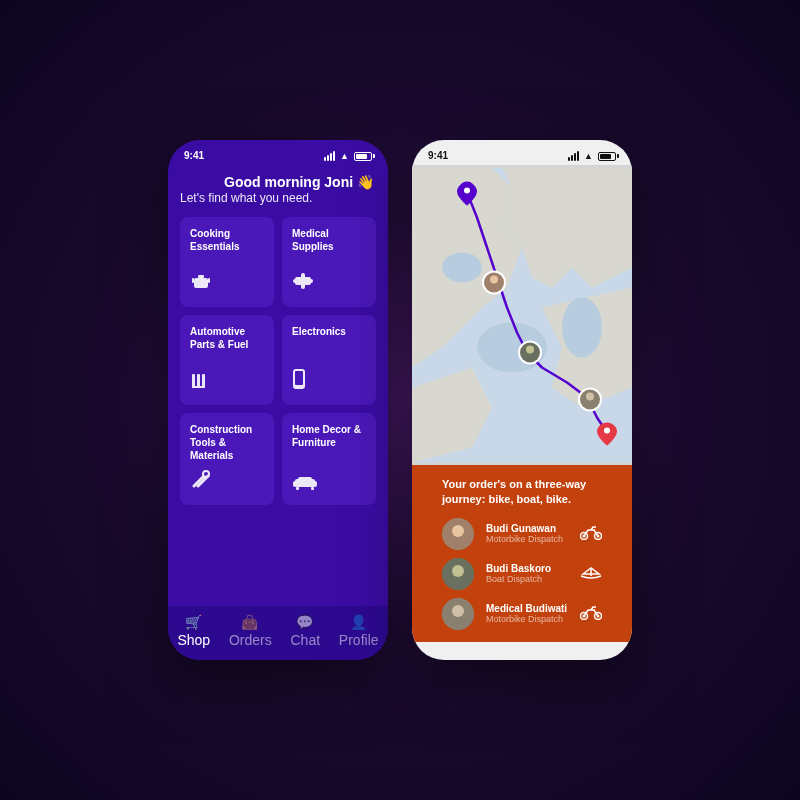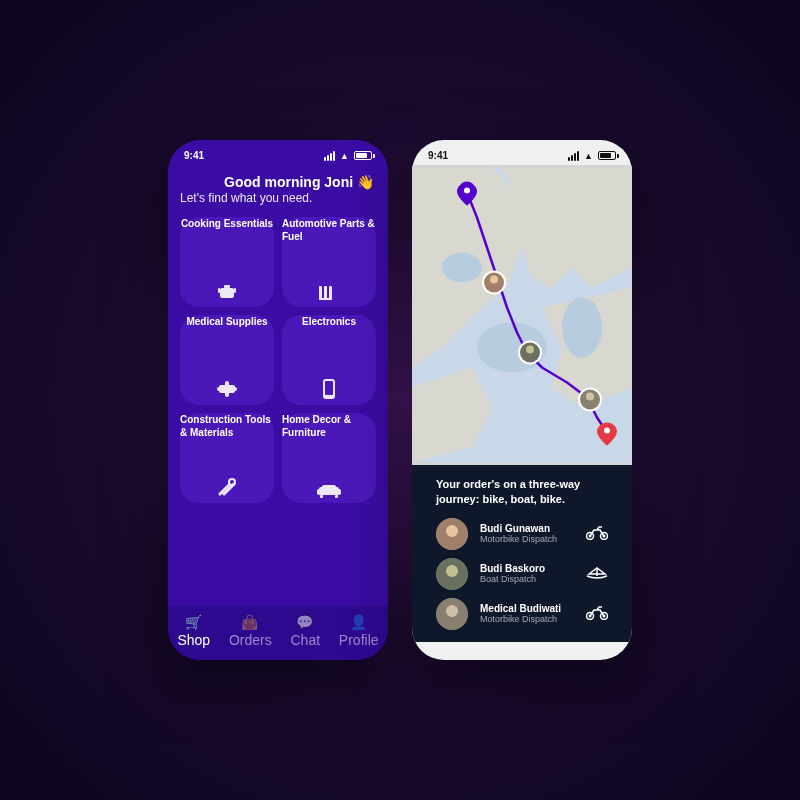--- a/index.html
+++ b/index.html
@@ -28,21 +28,21 @@
       border-radius: 32px;
       overflow: hidden;
       position: relative;
       box-shadow: 0 20px 60px rgba(0,0,0,0.5);
     }
 
     
     .status-bar {
       display: flex;
       justify-content: space-between;
-      align-items: center;
+      align-items: flex-end;
       padding: 10px 16px 4px;
       color: white;
       font-size: 10px;
       font-weight: 600;
     }
     .status-icons {
       display: flex;
       align-items: center;
       gap: 3px;
     }
@@ -101,27 +101,27 @@
     }
 
     .categories-grid {
       display: grid;
       grid-template-columns: 1fr 1fr;
       gap: 8px;
     }
 
     .category-card {
       background: #4a18b8;
-      border-radius: 19px;
+      border-radius: 8px;
+      padding: 10px;
       min-height: 90px;
       display: flex;
       flex-direction: column;
       justify-content: space-between;
       cursor: pointer;
-      align-items: center;
     }
     .cat-label {
       color: white;
       font-size: 10px;
       font-weight: 600;
       line-height: 1.3;
     }
     .cat-icon {
       color: white;
       font-size: 18px;
@@ -173,22 +173,22 @@
       overflow: hidden;
     }
 
     
     .map-svg {
       width: 100%;
       height: 100%;
     }
 
     .route-info {
-      background: #0f172a;
-      padding: 12px 24px;
+      background: #c2410c;
+      padding: 12px 30px;
       color: white;
     }
     .route-title {
       font-size: 11px;
       font-weight: 600;
       line-height: 1.4;
       margin-bottom: 10px;
     }
 
     .dispatcher-list {
@@ -270,40 +270,40 @@
             
             <svg width="22" height="22" viewBox="0 0 22 22" fill="white">
               <rect x="4" y="8" width="14" height="10" rx="2"></rect>
               <rect x="2" y="8" width="2" height="5" rx="1"></rect>
               <rect x="18" y="8" width="2" height="5" rx="1"></rect>
               <rect x="8" y="5" width="6" height="3" rx="1"></rect>
             </svg>
           </div>
         </div>
         <div class="category-card">
+          <span class="cat-label">Medical Supplies</span>
+          <div class="cat-icon">
+            
+            <svg width="22" height="22" viewBox="0 0 22 22" fill="white">
+              <rect x="3" y="7" width="16" height="8" rx="2"></rect>
+              <rect x="1" y="9" width="20" height="4" rx="2"></rect>
+              <rect x="9" y="3" width="4" height="16" rx="2"></rect>
+            </svg>
+          </div>
+        </div>
+
+        <div class="category-card">
           <span class="cat-label">Automotive Parts &amp; Fuel</span>
           <div class="cat-icon">
             
             <svg width="24" height="18" viewBox="0 0 24 18" fill="white">
               <rect x="2" y="2" width="3" height="14" rx="1"></rect>
               <rect x="7" y="2" width="3" height="14" rx="1"></rect>
               <rect x="12" y="2" width="3" height="14" rx="1"></rect>
               <rect x="2" y="14" width="13" height="2" rx="1"></rect>
-            </svg>
-          </div>
-        </div>
-
-        <div class="category-card">
-          <span class="cat-label">Medical Supplies</span>
-          <div class="cat-icon">
-            
-            <svg width="22" height="22" viewBox="0 0 22 22" fill="white">
-              <rect x="3" y="7" width="16" height="8" rx="2"></rect>
-              <rect x="1" y="9" width="20" height="4" rx="2"></rect>
-              <rect x="9" y="3" width="4" height="16" rx="2"></rect>
             </svg>
           </div>
         </div>
         <div class="category-card">
           <span class="cat-label">Electronics</span>
           <div class="cat-icon">
             
             <svg width="14" height="22" viewBox="0 0 14 22" fill="white">
               <rect x="1" y="1" width="12" height="20" rx="3"></rect>
               <rect x="3" y="3" width="8" height="14" rx="1" fill="#4a18b8"></rect>

